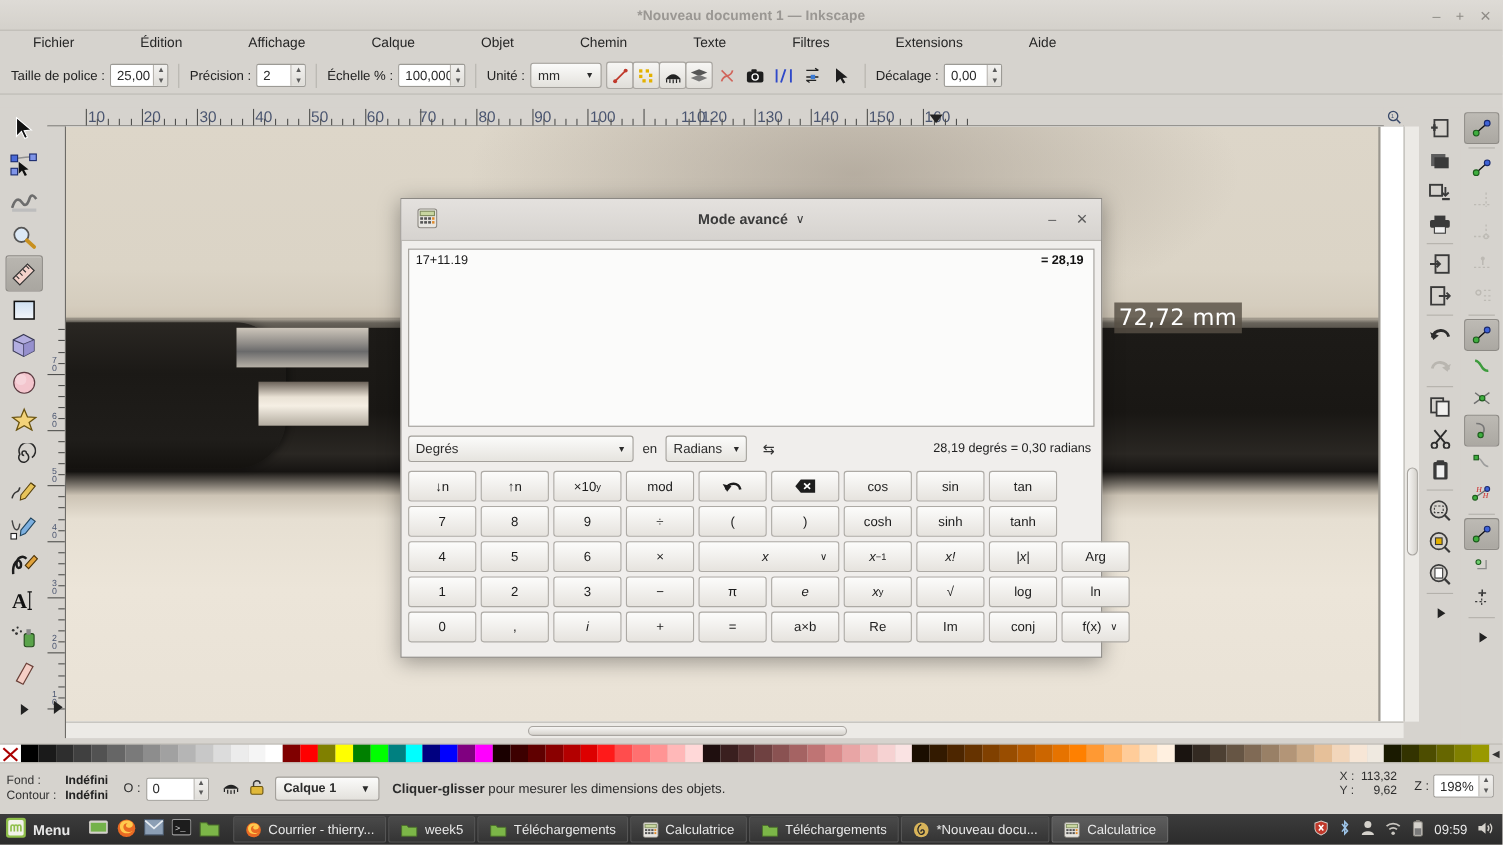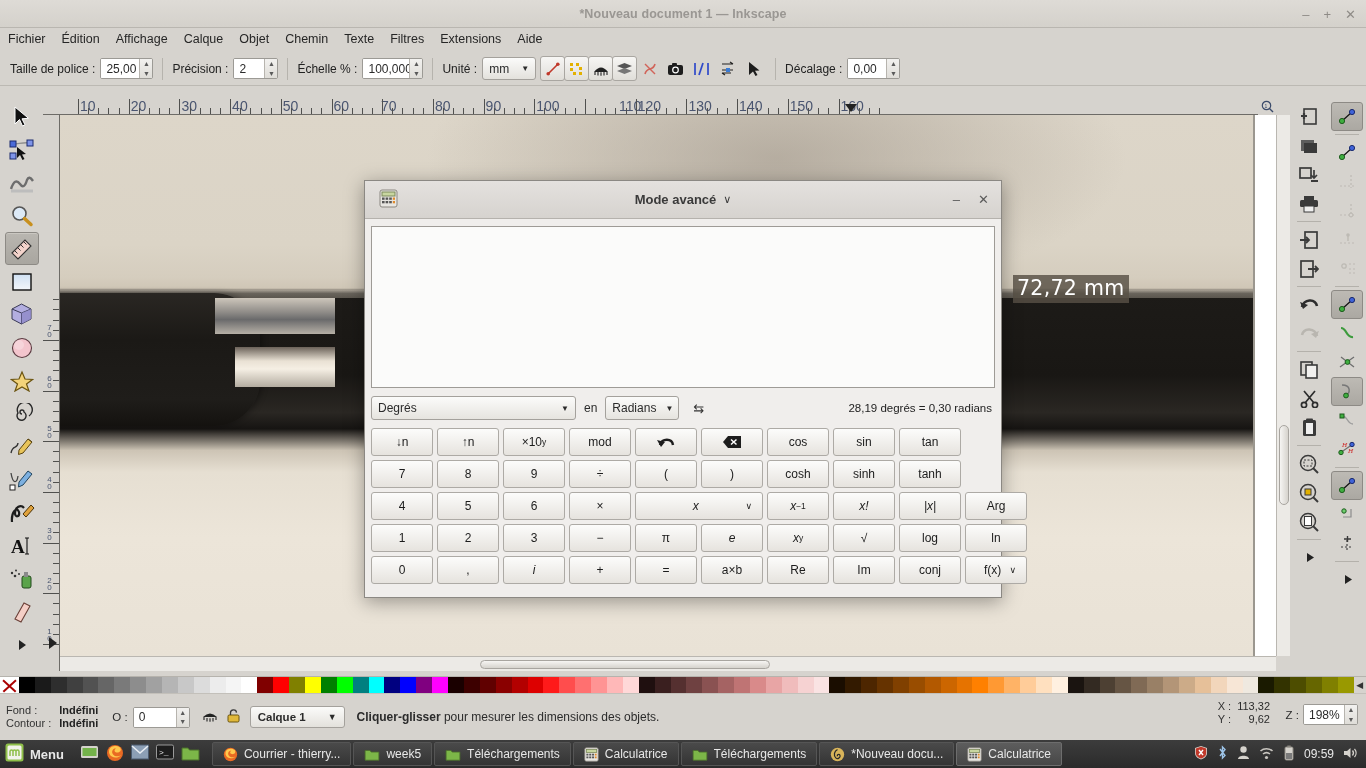--- a/index.html
+++ b/index.html
@@ -18,21 +18,21 @@
     border-bottom:1px solid #b9b6b0;
     display:flex; align-items:center; justify-content:center;
   }
   .titlebar .title { font-size:12.5px; color:#9a9793; font-weight:bold; letter-spacing:.1px;}
   .titlebar .wbtns { position:absolute; right:10px; top:0; height:28px; display:flex; align-items:center; gap:14px;}
   .titlebar .wbtn { color:#8e8b86; font-size:13px; line-height:1; cursor:default; }
 
   
   .menubar {
     position:absolute; left:0; top:28px; width:1366px; height:22px;
-    background:#d6d3ce; display:flex; align-items:center; padding-left:0;
+    background:#d6d3ce; display:flex; align-items:center; padding-left:22px;gap:44px;
   }
   .menubar .mi { padding:2px 8px; font-size:12.5px; color:#262626; }
 
   
   .toolopts {
     position:absolute; left:0; top:52px; width:1366px; height:34px;
     background:#d6d3ce; border-bottom:1px solid #bcb9b3;
     display:flex; align-items:center; padding-left:10px; gap:0px;
   }
   .lbl { font-size:12px; color:#222; margin-right:5px; }
@@ -43,21 +43,21 @@
   .spin .val { padding:0 5px; display:flex; align-items:center; font-size:12px; background:#fff;}
   .spin .arrows {
     width:13px; background:linear-gradient(to bottom,#f2f1ef,#dfddd8);
     border-left:1px solid #b7b4ae; display:flex; flex-direction:column;
   }
   .spin .arrows i { flex:1; display:flex; align-items:center; justify-content:center; font-style:normal; font-size:7px; color:#5a5a5a;}
   .vsep { width:1px; height:22px; background:#b6b3ad; margin:0 9px; }
   .combo {
     display:inline-flex; align-items:center; height:23px; padding:0 6px;
     border:1px solid #a4a19c; border-radius:3px;
-    background:linear-gradient(to bottom,#fbfbfa,#e3e1dc); font-size:12px; gap:12px;
+    background:linear-gradient(to bottom,#fbfbfa,#e3e1dc); font-size:12px; gap:23px;
   }
   .tbtn {
     width:25px; height:25px; border:1px solid #a9a6a1; border-radius:3px;
     background:linear-gradient(to bottom,#f7f6f4,#e0ded9);
     display:flex; align-items:center; justify-content:center; margin-right:-1px;
   }
   .tbtn.flat { border:none; background:transparent; width:27px;}
   .tgroup { display:flex; margin-left:4px; }
 
   
@@ -1064,20 +1064,24 @@
       <span>Mode avancé</span>
       <span style="font-size:11px;font-weight:normal">∨</span>
     </span>
     <span class="wbs">
       <span class="wb">–</span>
       <span class="wb">✕</span>
     </span>
   </div>
 
   <div class="display">
+    <div class="hist">
+      <span class="expr">17+11.19</span>
+      <span class="res">= 28,19</span>
+    </div>
   </div>
 
   <div class="convrow">
     <span class="selbox wide">
       <span>Degrés</span>
       <span style="font-size:8px">▼</span>
     </span>
     <span class="en">en</span>
     <span class="selbox narrow">
       <span>Radians</span>

